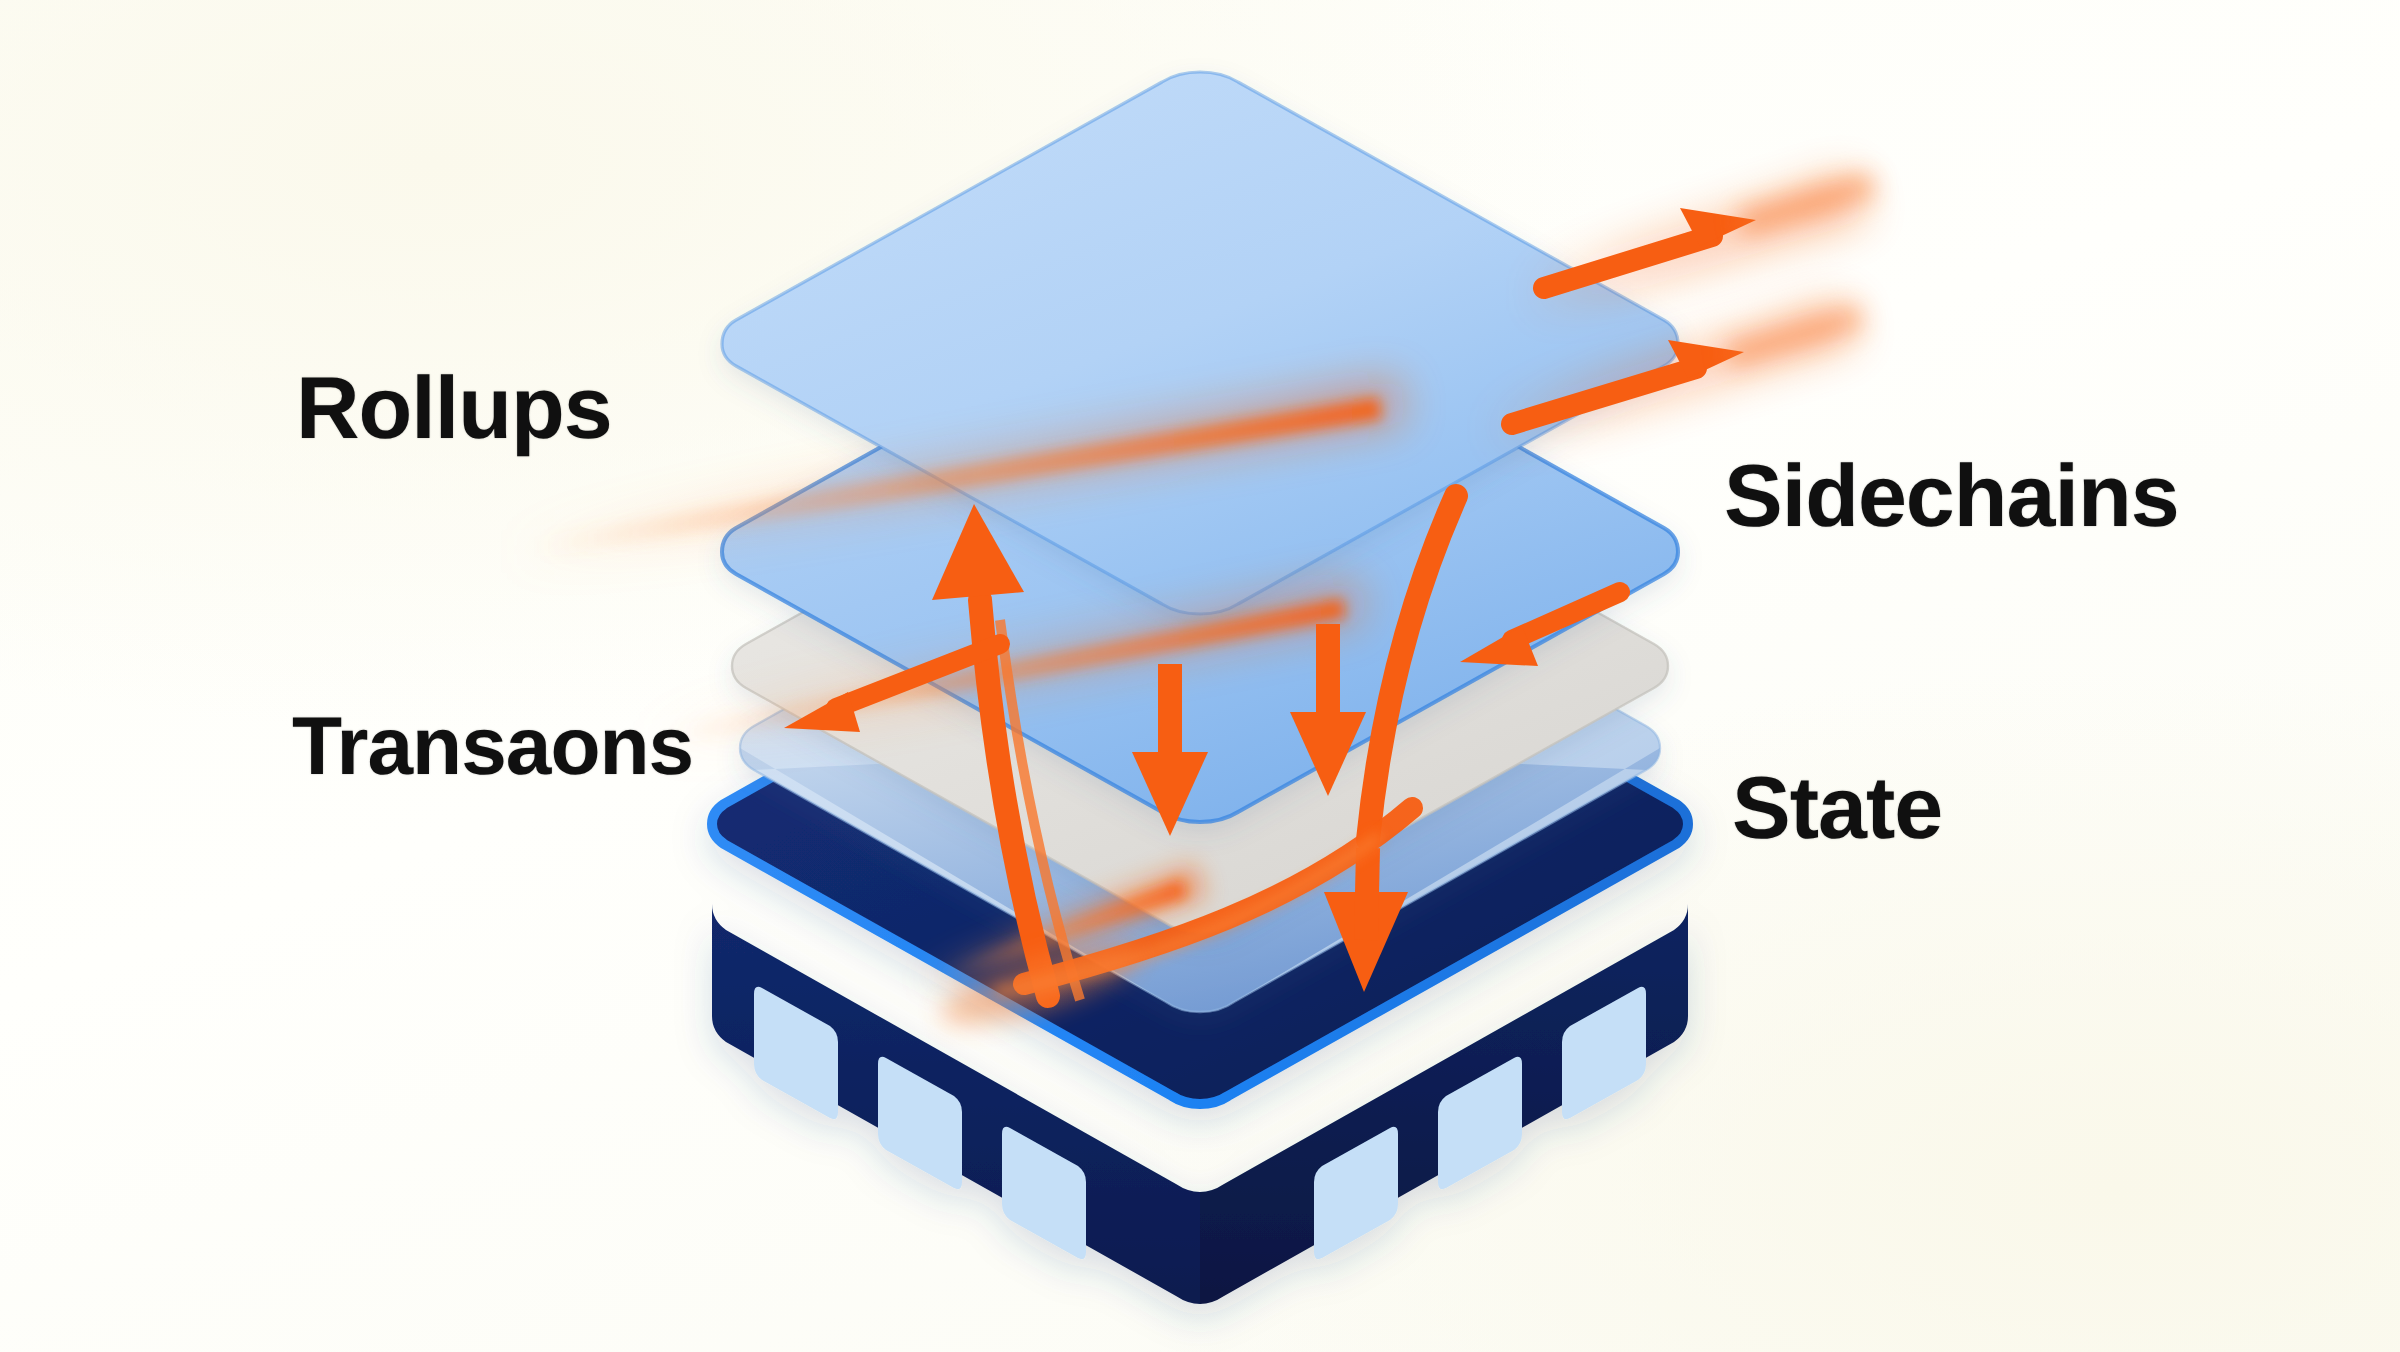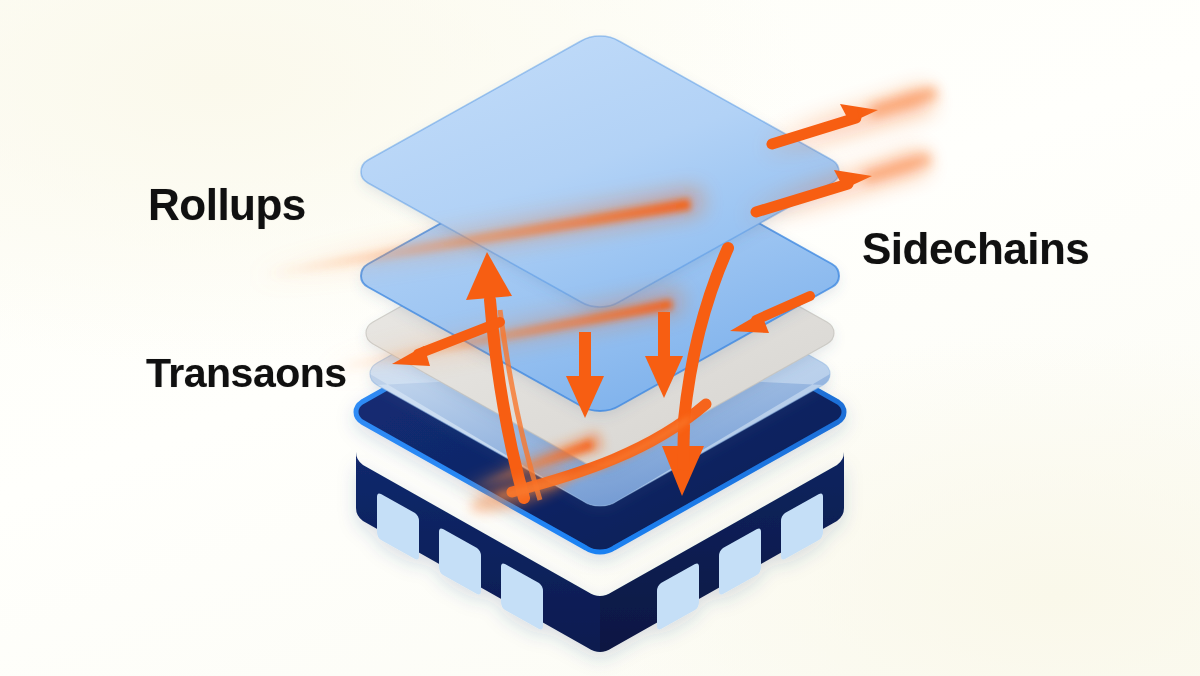--- a/index.html
+++ b/index.html
@@ -257,15 +257,15 @@
     <ellipse cx="520" cy="492" rx="52" ry="13" fill="#f9843a" opacity="0.45" filter="url(#blurMd)" transform="rotate(-18 520 492)"></ellipse>
 
   </svg>
 
   <div class="label" id="label-rollups">Rollups</div>
 
   <div class="label" id="label-transactions">Transaons</div>
 
   <div class="label" id="label-sidechains">Sidechains</div>
 
-  <div class="label" id="label-statechannels"><br></div>
+  <div class="label" id="label-statechannels"><span>State</span><br></div>
 
 </div>
 
 </body></html>

